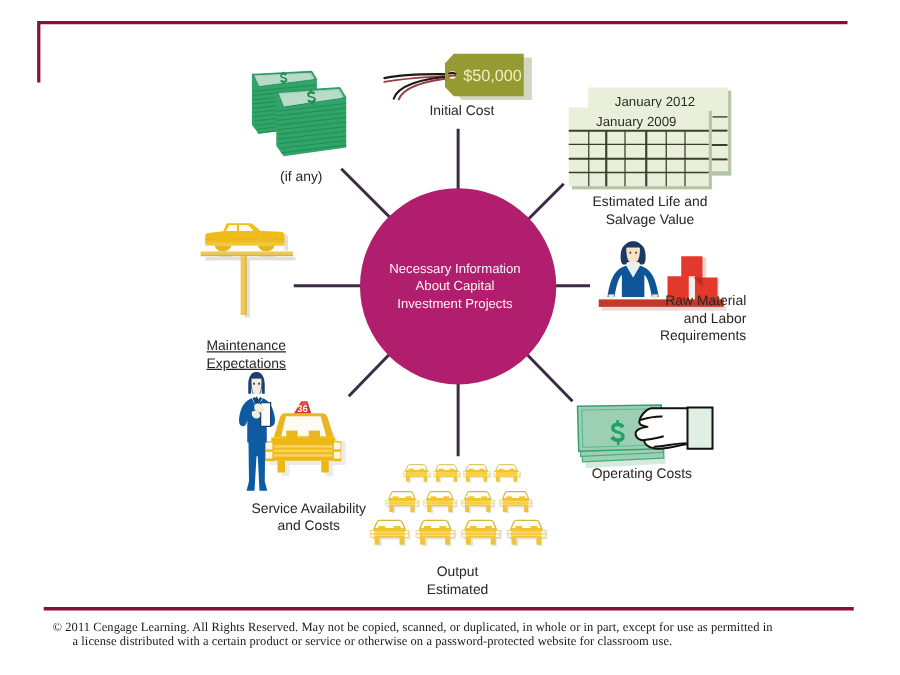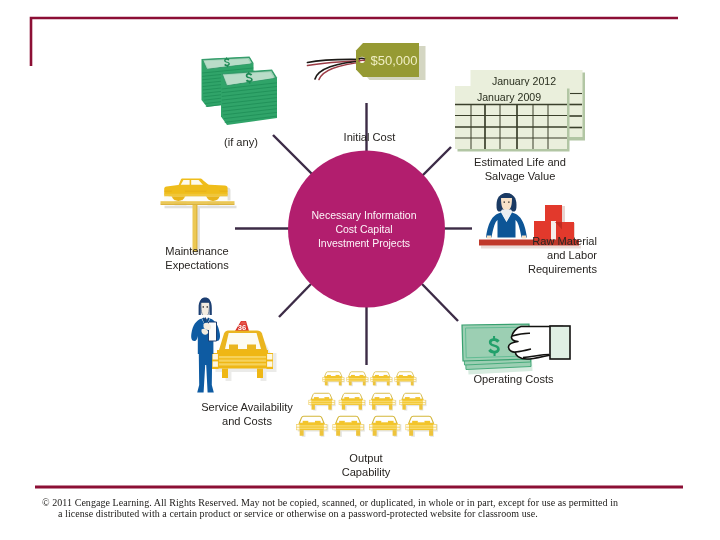--- a/index.html
+++ b/index.html
@@ -38,21 +38,21 @@
       <line x1="311" y1="284" x2="279" y2="317"></line>
       <line x1="422" y1="284" x2="458" y2="321"></line>
     </g>
   </svg>
 
   <svg class="abs" style="left:287px;top:150px;" width="159" height="158">
     <circle cx="79.5" cy="79" r="78.5" fill="#b21e6e"></circle>
   </svg>
   <div class="hubtext" style="left:288px;top:207.5px;width:152px;">
     <div>Necessary Information</div>
-    <div>Cost Capital</div>
+    <div>About Capital</div>
     <div>Investment Projects</div>
   </div>
 
   <svg class="abs" style="left:196px;top:56px;" width="90" height="76" viewBox="0 0 90 76">
     <defs>
 
       <g id="dollarGlyph">
         <path d="M4.2,0 L5.9,0 L5.9,1.9 C7.6,2.1 8.9,2.8 9.7,4 L7.6,5.6
                  C7,4.6 6.1,4.1 4.9,4.1 C3.7,4.1 3,4.6 3,5.4 C3,6.2 3.6,6.6 5.3,7.1
                  C8.3,7.9 9.8,8.9 9.8,11.1 C9.8,13 8.5,14.3 6.3,14.6 L6.3,16.6
@@ -344,44 +344,44 @@
       <path d="M12,21.5 L15.9,29 L19.8,21.5 L18,20.5 L15.9,25 L13.8,20.5 Z" fill="#0a4a87"></path>
       <path d="M18.5,25 L26.5,25 L26.5,44 L18.5,44 Z" fill="#fdfdfb" stroke="#1c3f72" stroke-width="1"></path>
       <path d="M13.5,27 C15.5,25 18.5,25.5 20.5,28 C22,30 21,32.5 19,33 C17,33.5 14,32 13.5,30 Z" fill="#f3ece0"></path>
       <path d="M11.5,32.5 C13,31 16,31.5 17.5,33.5 C19,35.5 17.5,37.5 15.5,37.8 C13.5,38 11.8,36.5 11.5,34.5 Z" fill="#f3ece0"></path>
     </g>
   </svg>
 
   <div class="nodelabel" style="left:181px;top:135px;width:120px;">
     <div>(if any)</div>
   </div>
-  <div class="nodelabel" style="left:309.5px;top:82px;width:120px;margin-top:48px;">
+  <div class="nodelabel" style="left:309.5px;top:82px;width:120px;">
     <div>Initial Cost</div>
   </div>
   <div class="nodelabel" style="left:450px;top:155px;width:140px;">
     <div>Estimated Life and</div>
     <div>Salvage Value</div>
   </div>
   <div class="nodelabel" style="left:467px;top:234px;width:130px;text-align:right;">
     <div>Raw Material</div>
     <div>and Labor</div>
     <div>Requirements</div>
   </div>
   <div class="nodelabel" style="left:448.5px;top:372px;width:130px;">
     <div>Operating Costs</div>
   </div>
   <div class="nodelabel" style="left:306px;top:451px;width:120px;">
     <div>Output</div>
-    <div>Capability</div>
+    <div>Estimated</div>
   </div>
   <div class="nodelabel" style="left:177px;top:400px;width:140px;text-align:center;">
     <div>Service Availability</div>
     <div>and Costs</div>
   </div>
-  <div class="nodelabel" style="left:132px;top:244px;width:130px;">
+  <div class="nodelabel" style="left:132px;top:270px;width:130px;text-decoration:underline;">
     <div>Maintenance</div>
     <div>Expectations</div>
   </div>
 
   <div class="foot" style="left:42px;top:496.5px;">© 2011 Cengage Learning.  All Rights Reserved.  May not be copied, scanned, or duplicated, in whole or in part, except for use as permitted in</div>
   <div class="foot" style="left:42px;top:507.5px;margin-left:16px;">a license distributed with a certain product or service or otherwise on a password-protected website for classroom use.</div>
 
 </div>
 
 </body></html>

